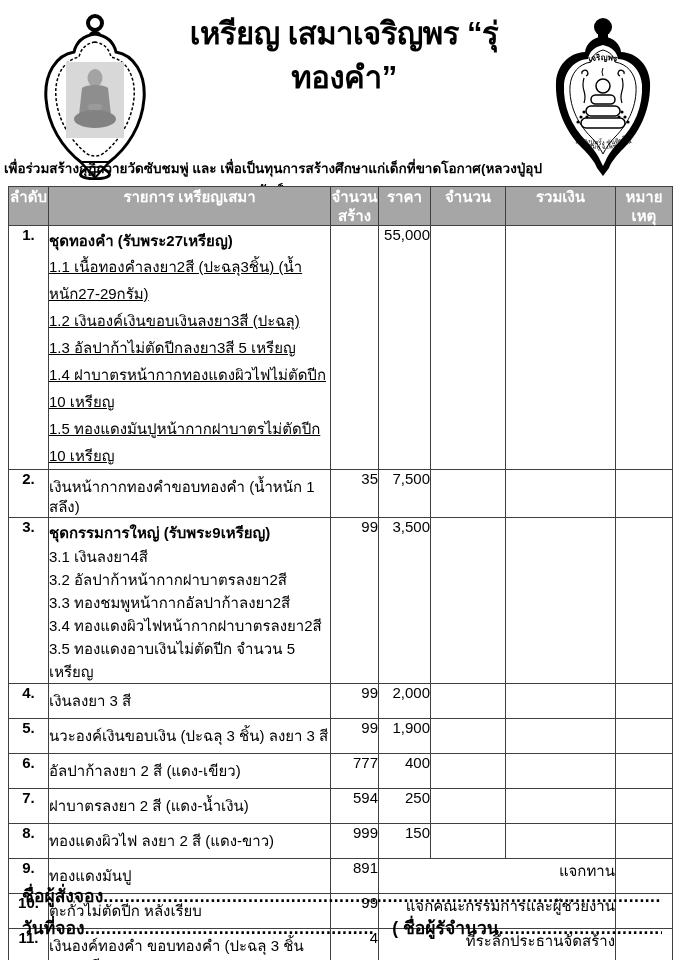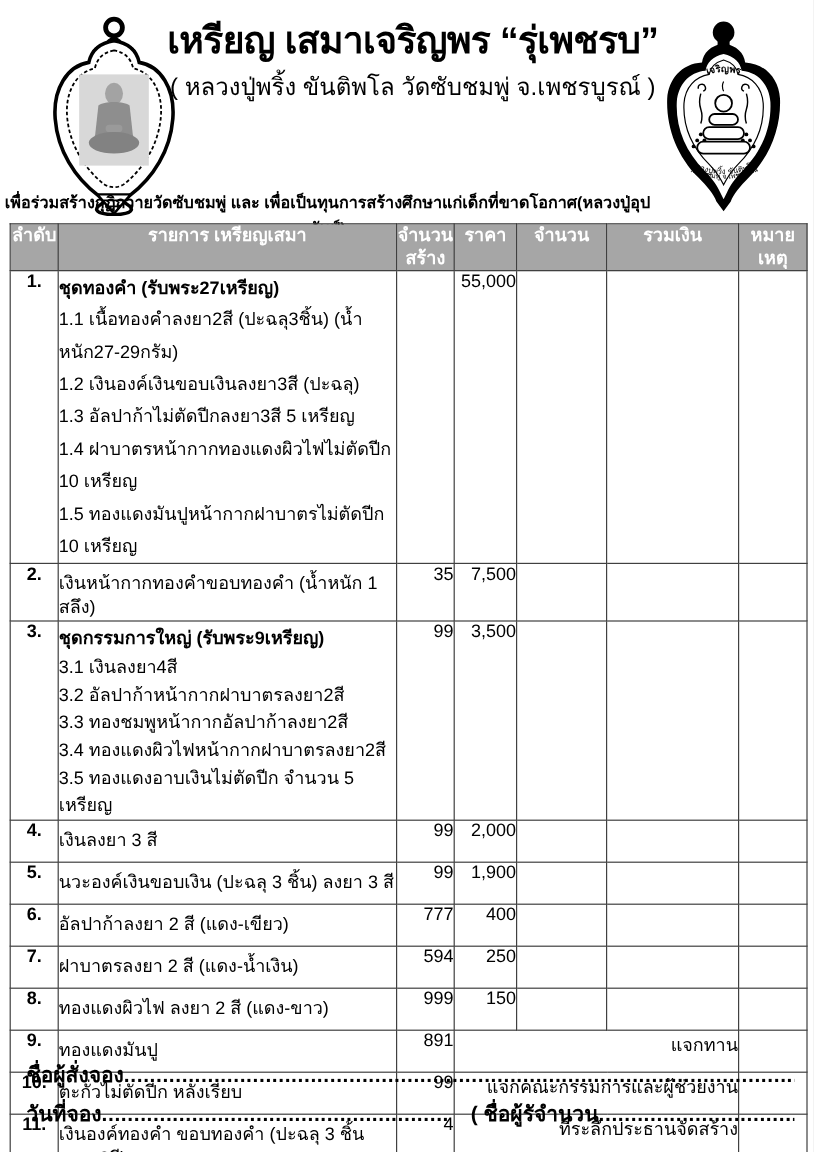--- a/index.html
+++ b/index.html
@@ -30,21 +30,21 @@
   tr.row-1 { height:164px; }
   tr.row-2 { height:39px; }
   tr.row-3 { height:137px; }
   tr.row-4, tr.row-5, tr.row-6, tr.row-7, tr.row-8,
   tr.row-9, tr.row-10, tr.row-11 { height:35px; }
   td.cell-no     { text-align:center; font-weight:bold; padding-top:9px; }
   td.cell-item   { padding:2px 4px 0 8px; }
   .item-title    { font-weight:bold; line-height:25px; padding-top:2px; }
   .item-text     { padding-top:7px; line-height:20px; }
   .item-line     { line-height:23px; }
-  .item-line.wide{ line-height:27px; }
+  .item-line.wide{ line-height:27px;text-decoration:underline; }
   td.cell-made, td.cell-price { text-align:right; padding-top:8px; }
   td.cell-merged { text-align:right; padding-top:8px; }
   td.cell-qty, td.cell-total, td.cell-note { padding-top:8px; }
   
   .footer-line { position:absolute; left:22px; width:640px; font-size:17.5px; font-weight:bold;
                  white-space:nowrap; overflow:hidden; }
   .footer-line.l1 { top:882px; }
   .footer-line.l2 { top:914px; }
   .dots { letter-spacing:0.5px; font-weight:bold; }
   .gap  { display:inline-block; width:18px; }
@@ -124,22 +124,21 @@
     </g>
     <text font-size="6.5" fill="#000" text-anchor="middle" font-family="Liberation Sans, sans-serif">
       <textPath href="#arcBot1" startOffset="50%">หลวงปู่พริ้ง ขันติพโล</textPath>
     </text>
     <text font-size="6" fill="#000" text-anchor="middle" font-family="Liberation Sans, sans-serif">
       <textPath href="#arcBot2" startOffset="50%">วัดซับชมพู่ จ.เพชรบูรณ์</textPath>
     </text>
   </svg>
 
   <div class="hdr-text">
-    <div class="hdr-title">เหรียญ เสมาเจริญพร “รุ่เพชรบ”</div>
-    <div class="hdr-line3">( หลวงปู่พริ้ง ขันติพโล วัดซับชมพู่ จ.เพชรบูรณ์ )</div>
+    <div class="hdr-title">เหรียญ เสมาเจริญพร “รุ่ทองคำ”</div>
   </div>
   <div class="hdr-purpose">เพื่อร่วมสร้างกุฏิถวายวัดซับชมพู่ และ เพื่อเป็นทุนการสร้างศึกษาแก่เด็กที่ขาดโอกาศ(หลวงปู่อุปถัมป์)</div>
 
   <table class="order">
     <colgroup>
       <col style="width:40px">
         <col style="width:282px">
         <col style="width:48px">
       <col style="width:52px">
         <col style="width:75px">

